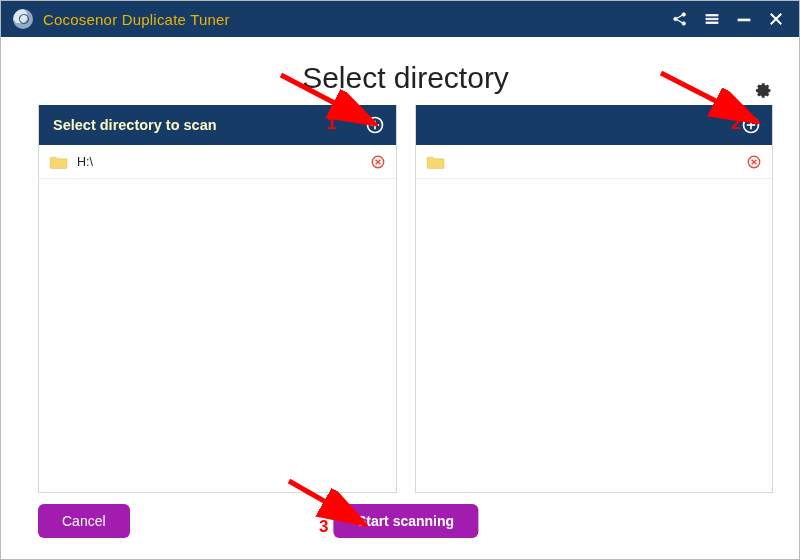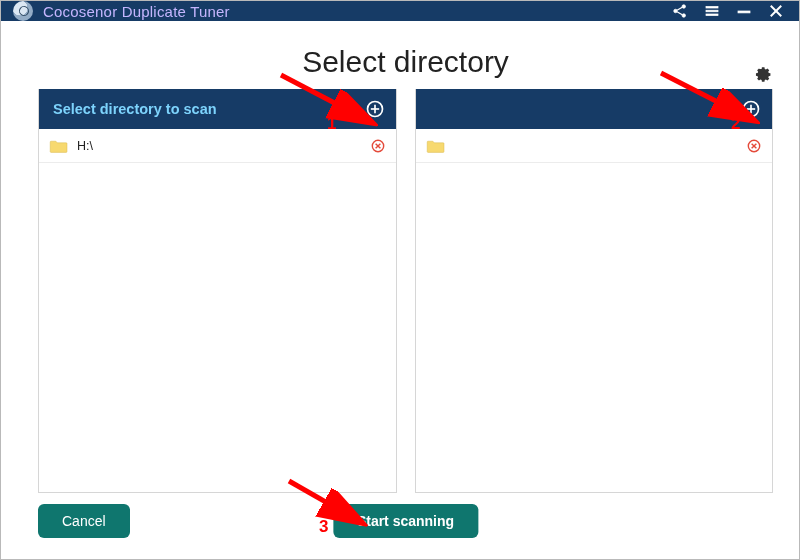--- a/index.html
+++ b/index.html
@@ -4,21 +4,21 @@
 <style>
   * { box-sizing: border-box; margin: 0; padding: 0; }
   html, body { width: 800px; height: 560px; overflow: hidden; font-family: "Segoe UI", Arial, sans-serif; background: #fff; }
   .window {
     width: 800px; height: 560px;
     border: 1px solid #b9b9b9;
     display: flex; flex-direction: column;
     position: relative;
   }
   .titlebar {
-    height: 20px; background: #163b66; color: #c4b5fd;
+    height: 36px; background: #163b66; color: #eab308;
     display: flex; align-items: center; padding: 0 12px;
     gap: 10px;
   }
   .titlebar .app-title { font-size: 15px; font-weight: 400; letter-spacing: .2px; }
   .titlebar .spacer { flex: 1; }
   .titlebar .tb-btn { width: 22px; height: 22px; display: flex; align-items: center; justify-content: center; cursor: pointer; }
   .titlebar svg { fill: #fff; stroke: #fff; }
   .content {
     flex: 1; position: relative; background: #fff; padding: 14px 26px 10px 26px;
     display: flex; flex-direction: column; margin-left: 11px;
@@ -26,41 +26,41 @@
   .page-title-row { position: relative; display: flex; justify-content: center; align-items: center; height: 54px; }
   .page-title { font-size: 30px; font-weight: 400; color: #222; }
   .gear-wrap { position: absolute; right: 0; top: 26px; width: 22px; height: 22px; cursor: pointer; }
   .panels { display: flex; gap: 18px; flex: 1; min-height: 0; }
   .panel {
     flex: 1; border: 1px solid #d6d6d6; background: #fff;
     display: flex; flex-direction: column; min-height: 0;
     border-top: none;
   }
   .panel-head {
-    background: #163b66; color: #7dd3fc; height: 40px;
+    background: #163b66; color: #fef9c3; height: 40px;
     display: flex; align-items: center; padding: 0 10px 0 14px;
     font-size: 14.5px; font-weight: 700;
   }
   .panel-head .spacer { flex: 1; }
   .add-btn { width: 22px; height: 22px; cursor: pointer; display: flex; align-items: center; justify-content: center; }
   .panel-body { flex: 1; min-height: 0; overflow: hidden; }
   .row {
     display: flex; align-items: center; height: 34px;
     padding: 0 10px 0 10px; gap: 8px;
     border-bottom: 1px solid #ececec;
     font-size: 12.5px; color: #222;
   }
   .row .spacer { flex: 1; }
   .remove-btn { width: 16px; height: 16px; cursor: pointer; display:flex; align-items:center; justify-content:center;}
   .footer {
     height: 56px; display: flex; align-items: center; padding: 0 0;
     position: relative;
   }
   .btn {
-    border: none; border-radius: 6px; color: #fff; background: #0f766e;
+    border: none; border-radius: 6px; color: #fff; background: #a21caf;
     padding: 9px 24px; font-size: 14px; font-weight: 700; cursor: pointer;
   }
   .btn.cancel { font-weight: 400; }
   .btn.start { position: absolute; left: 50%; transform: translateX(-50%); }
 
   
   .anno { position: absolute; pointer-events: none; }
   .anno-num { position: absolute; color: #ff0000; font-weight: 700; font-size: 17px; pointer-events: none; }
   .arrow { stroke: #ff0000; fill: #ff0000; }
 

